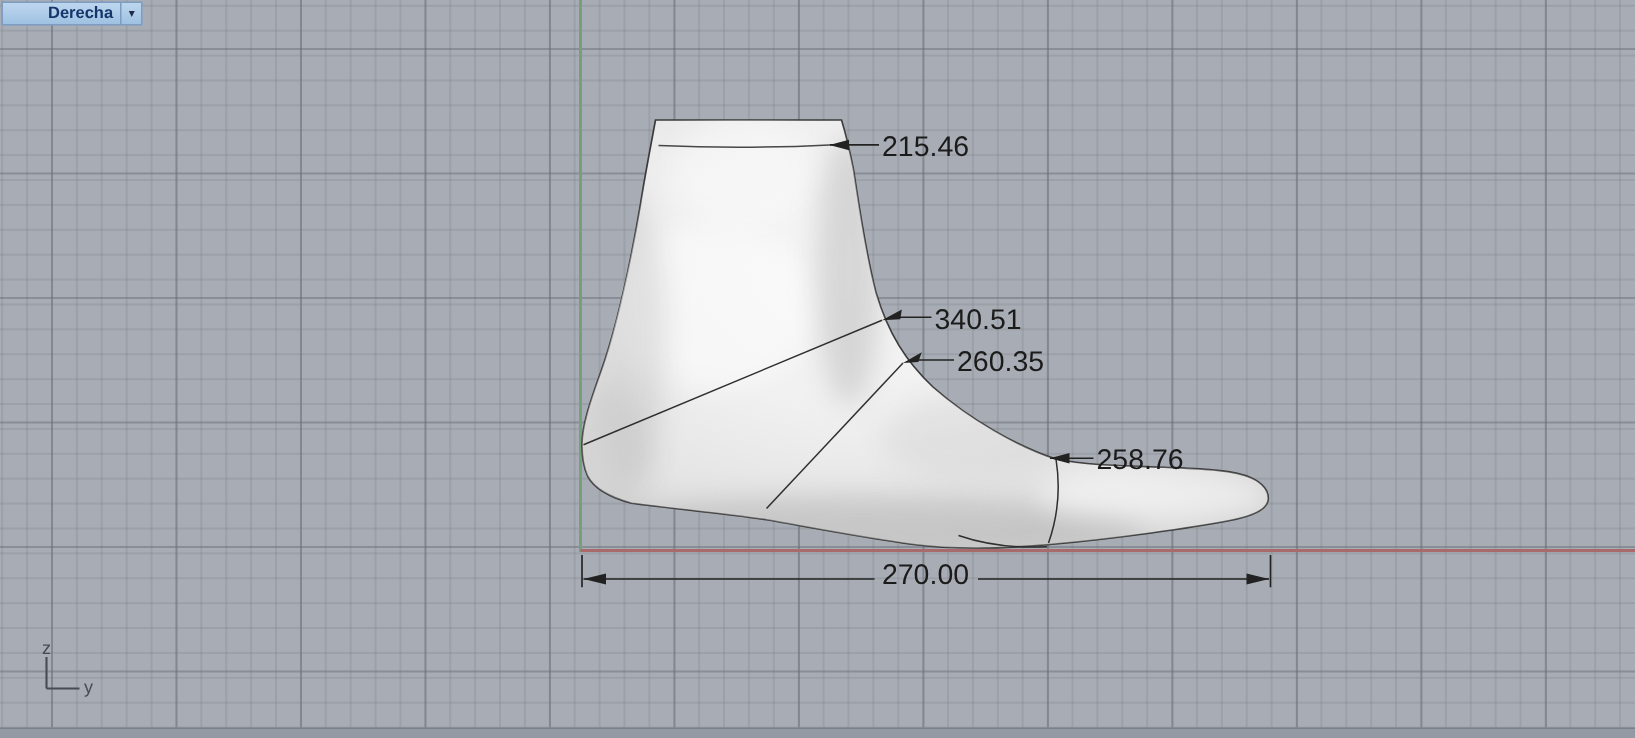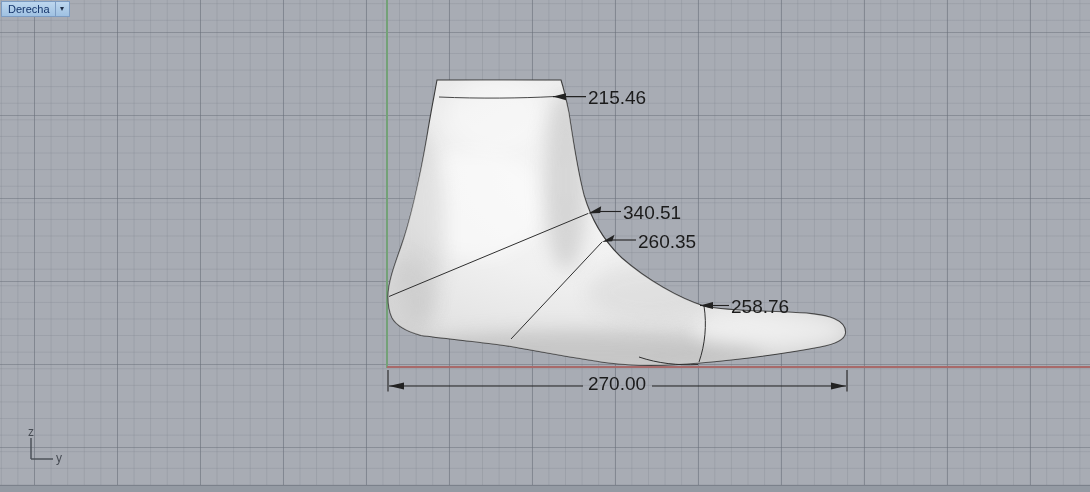--- a/index.html
+++ b/index.html
@@ -22,22 +22,22 @@
     position:absolute;left:1px;top:1px;
     height:14px;
     display:flex;align-items:center;
     background:linear-gradient(#bdd6ee,#9fc1e2);
     border:1px solid #7d9cc2;
     box-sizing:content-box;
     user-select:none;
     cursor:pointer;
   }
   .vp-tab-label{
-    font-size:11px;font-weight:normal;color:#15356b;
-    padding:0 5px 1px 6px;line-height:14px;
+    font-size:11px;font-weight:bold;color:#15356b;
+    padding:0 5px 1px 6px;line-height:14px;margin-left:24px;
   }
   .vp-tab-sep{width:1px;height:14px;background:#7d9cc2;}
   .vp-tab-arrow{
     width:13px;text-align:center;
     font-size:8px;color:#1c2c45;line-height:14px;
   }
   .bottom-strip{
     position:absolute;left:0;bottom:0;width:1090px;height:6px;
     background:#949aa3;border-top:1px solid #7b818b;
   }

